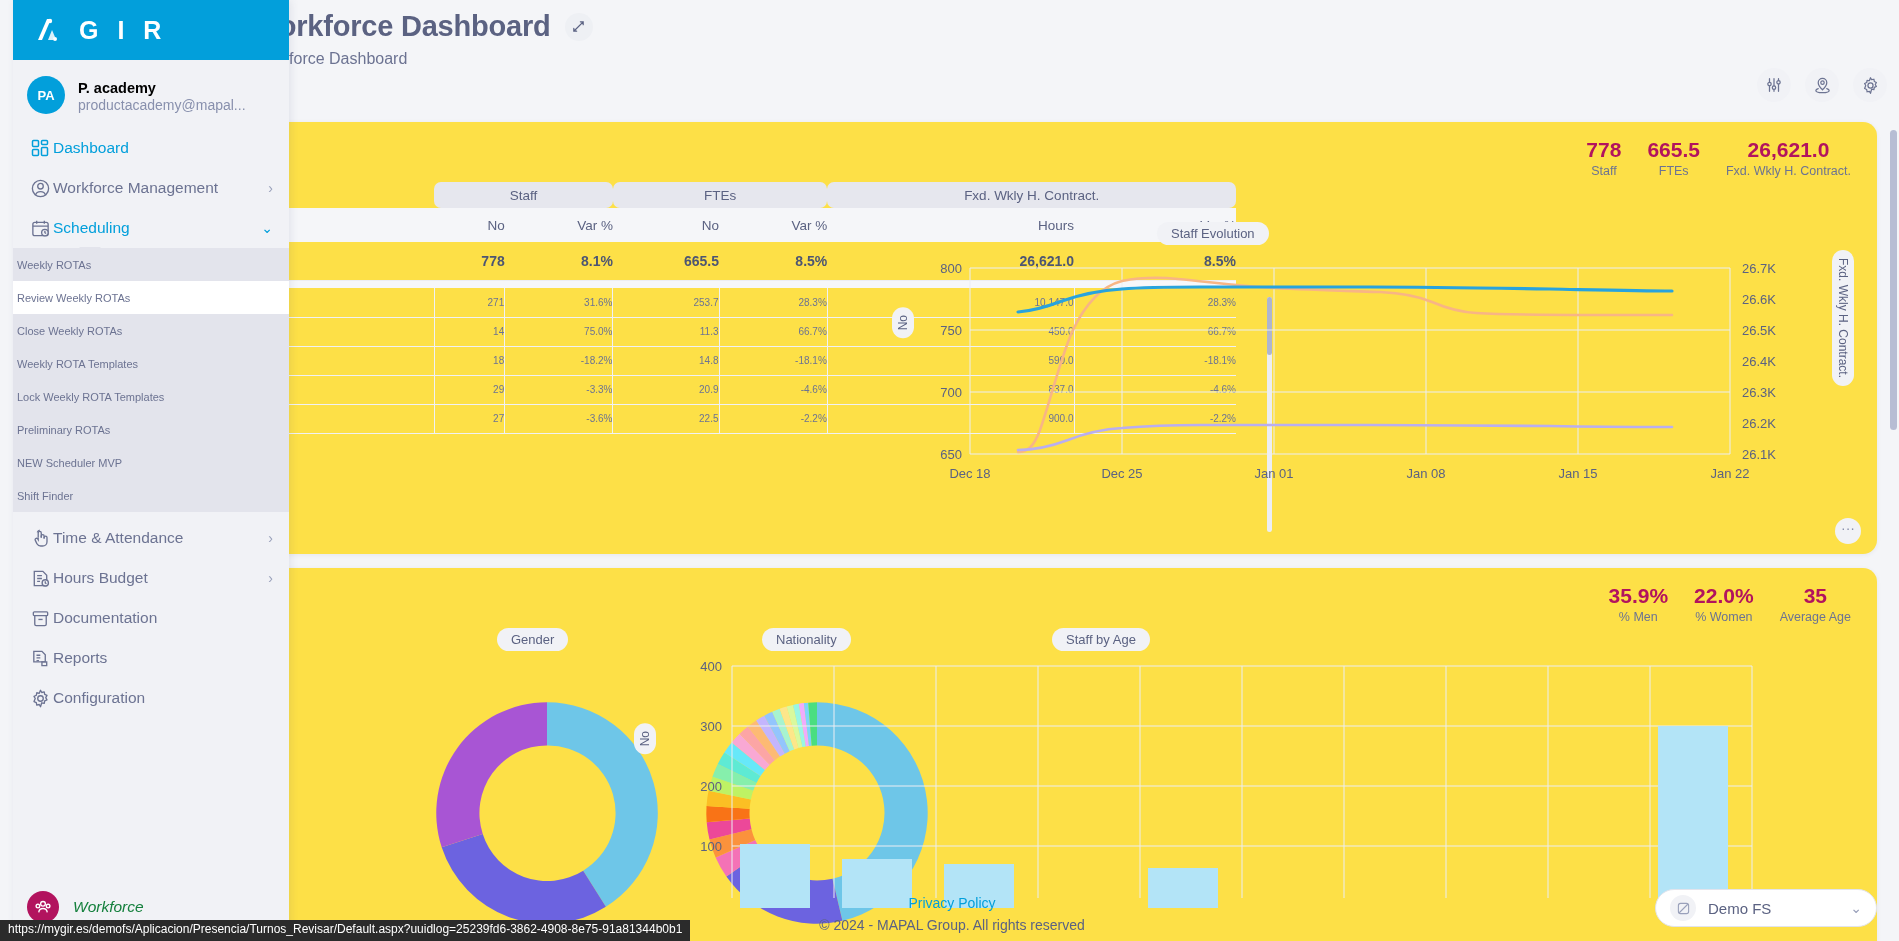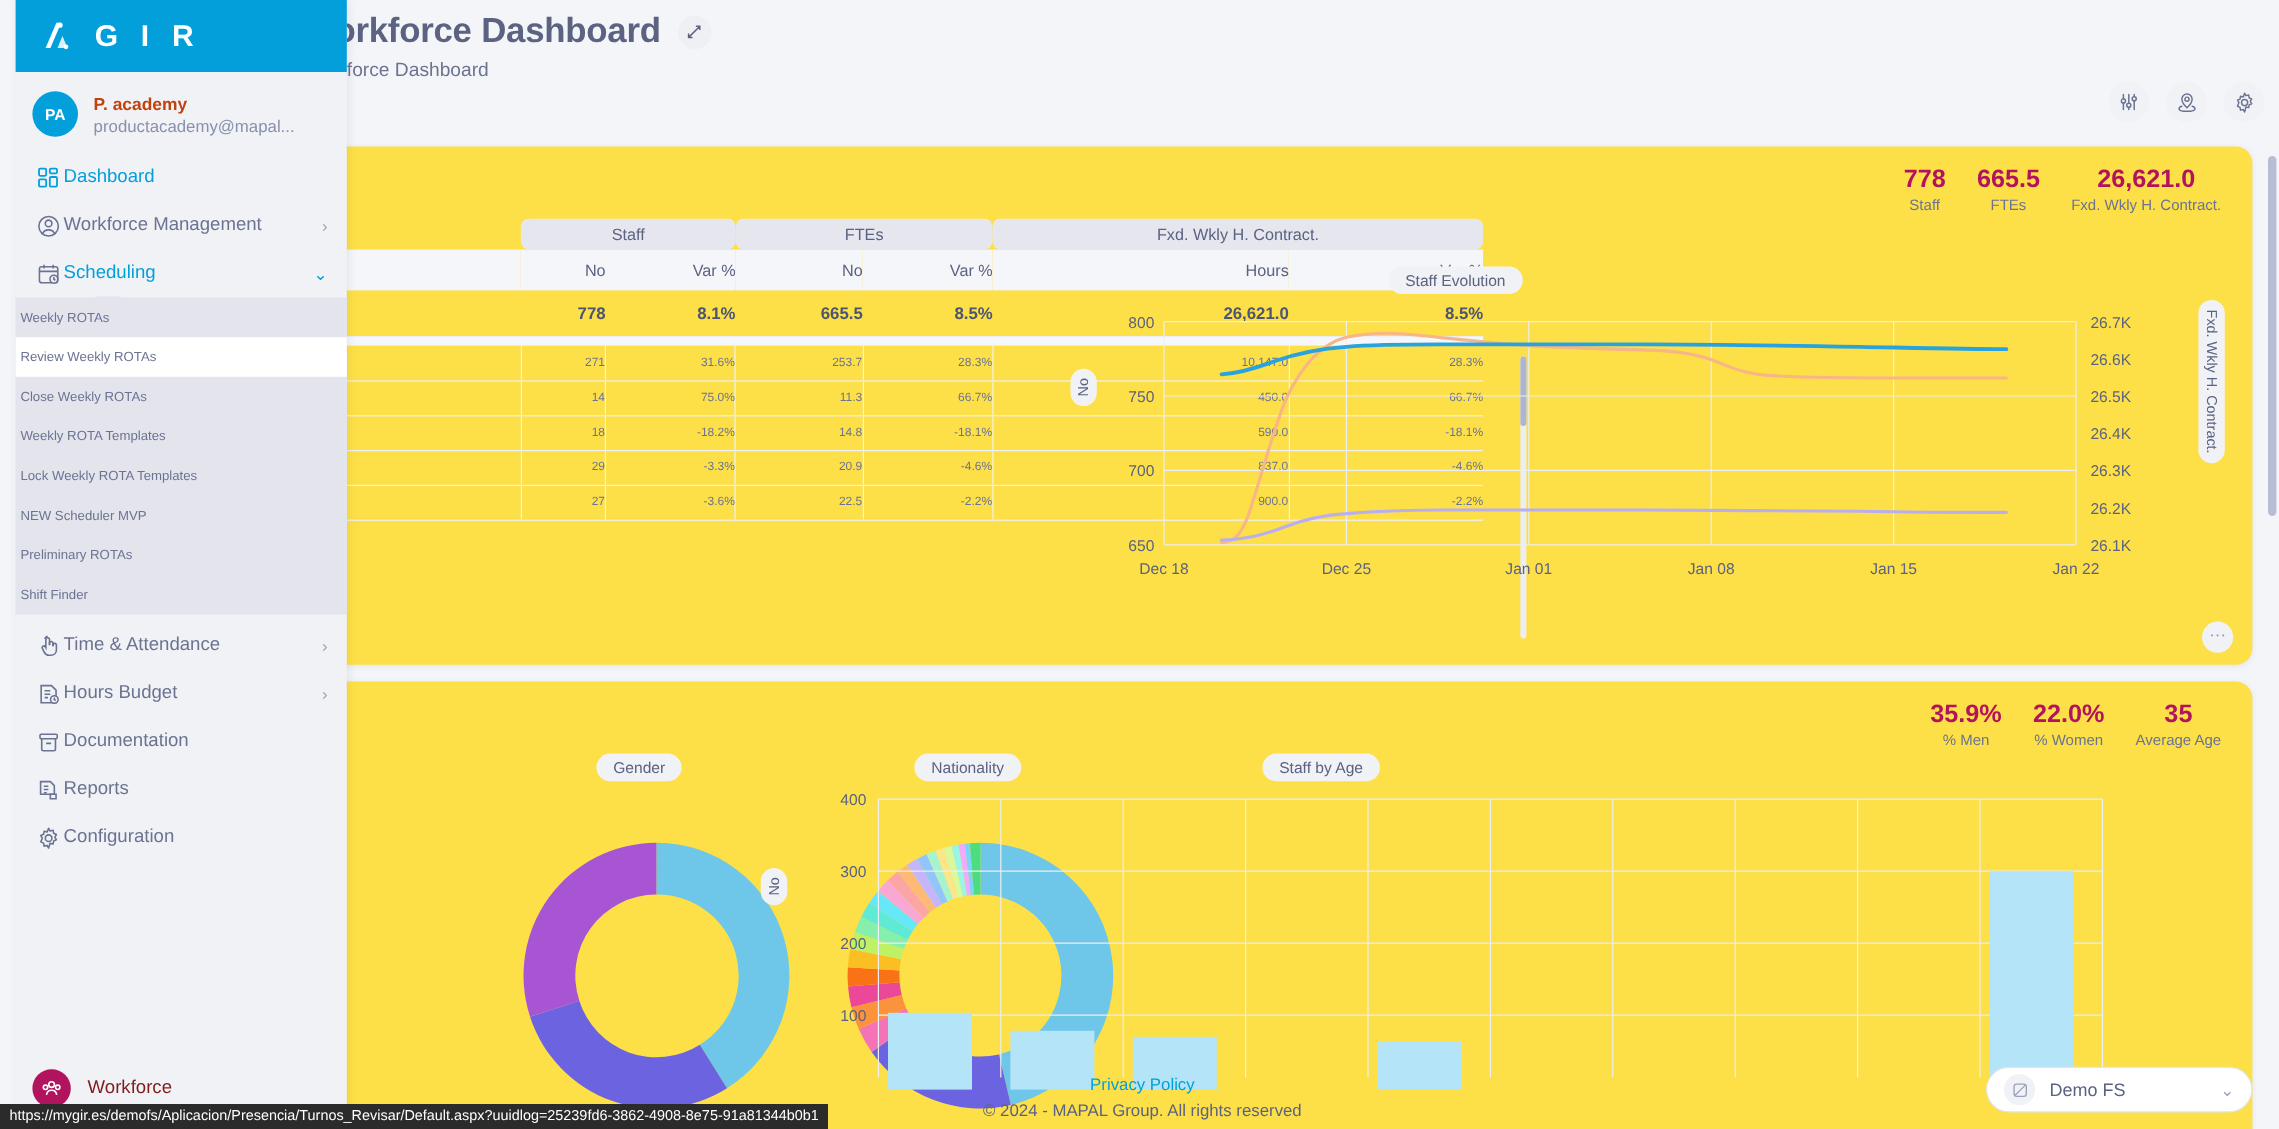--- a/index.html
+++ b/index.html
@@ -116,21 +116,21 @@
   }
   .sb-brand-name {
     color: #fff; font-size: 25px; font-weight: bold; letter-spacing: 6px;
   }
   .sb-user { display: flex; align-items: flex-end; gap: 13px; padding: 16px 14px 14px 14px; }
   .avatar {
     width: 38px; height: 38px; border-radius: 50%; background: #029fdb;
     color: #fff; font-size: 13px; font-weight: bold;
     display: flex; align-items: center; justify-content: center;
   }
-  .sb-user-name { font-size: 14.5px; font-weight: bold; color: #c2410c; }
+  .sb-user-name { font-size: 14.5px; font-weight: bold; color: #000000; }
   .sb-user-mail { font-size: 14px; color: #8890ad; line-height: 1.3; }
 
   .sb-item {
     display: flex; align-items: center; padding: 0 16px 0 14px;
     min-height: 40px; cursor: pointer; color: #6c7392; font-size: 15.5px;
   }
   .sb-item .lbl { flex: 1; line-height: 1.25; }
   .sb-item.active .lbl { color: #029fdb; }
   .sb-ico { width: 26px; height: 26px; flex: none; display: flex; align-items: center; justify-content: center; }
   .chev { color: #9aa1bb; font-size: 14px; }
@@ -148,21 +148,21 @@
   .sub-item.white { background: #ffffff; }
 
   .sb-bottom {
     position: absolute; left: 0; bottom: 0; width: 276px;
     padding: 10px 0 18px 14px; display: flex; align-items: center; gap: 14px;
   }
   .sb-bottom .wf-ico {
     width: 32px; height: 32px; border-radius: 50%; background: #b2135e;
     display: flex; align-items: center; justify-content: center;
   }
-  .sb-bottom .lbl { color: #7f1d1d; font-size: 15.5px; }
+  .sb-bottom .lbl { color: #15803d; font-size: 15.5px; font-style: italic; }
 
   
   .footer { position: absolute; left: 252px; bottom: 8px; width: 1400px; text-align: center; }
   .privacy { color: #029fdb; font-size: 14px; cursor: pointer; }
   .copyright { color: #5b6282; font-size: 14px; margin-top: 6px; }
 
   .fs-select {
     position: absolute; right: 22px; bottom: 14px; width: 222px; height: 38px;
     background: #fff; border: 1px solid #e2e4ec; border-radius: 19px;
     display: flex; align-items: center; gap: 12px; padding: 0 14px;
@@ -566,24 +566,24 @@
       <div class="sub-item">
         <span style="padding-left:2px">Close Weekly ROTAs</span>
       </div>
       <div class="sub-item">
         <span style="padding-left:2px">Weekly ROTA Templates</span>
       </div>
       <div class="sub-item">
         <span style="padding-left:2px">Lock Weekly ROTA Templates</span>
       </div>
       <div class="sub-item">
+        <span style="padding-left:2px">Preliminary ROTAs</span>
+      </div>
+      <div class="sub-item">
         <span style="padding-left:2px">NEW Scheduler MVP</span>
-      </div>
-      <div class="sub-item">
-        <span style="padding-left:2px">Preliminary ROTAs</span>
       </div>
       <div class="sub-item">
         <span style="padding-left:2px">Shift Finder</span>
       </div>
     </div>
 
     <div class="sb-item" style="margin-top:6px">
       <span class="sb-ico">
         <svg width="21" height="21" viewBox="0 0 22 22" fill="none" stroke="#6c7392" stroke-width="1.4">
           <path d="M8.6 10V5.2a1.6 1.6 0 013.2 0V10"></path>

